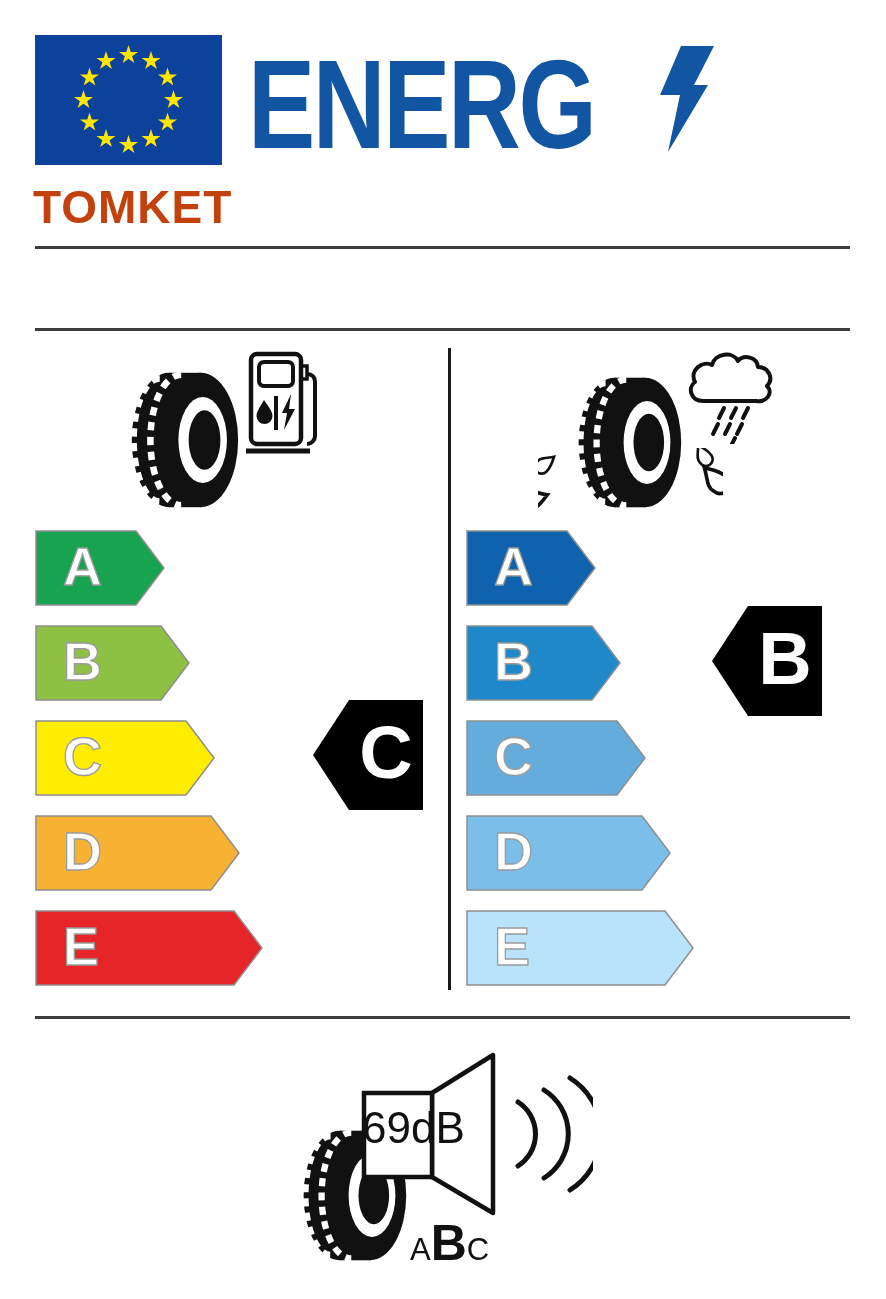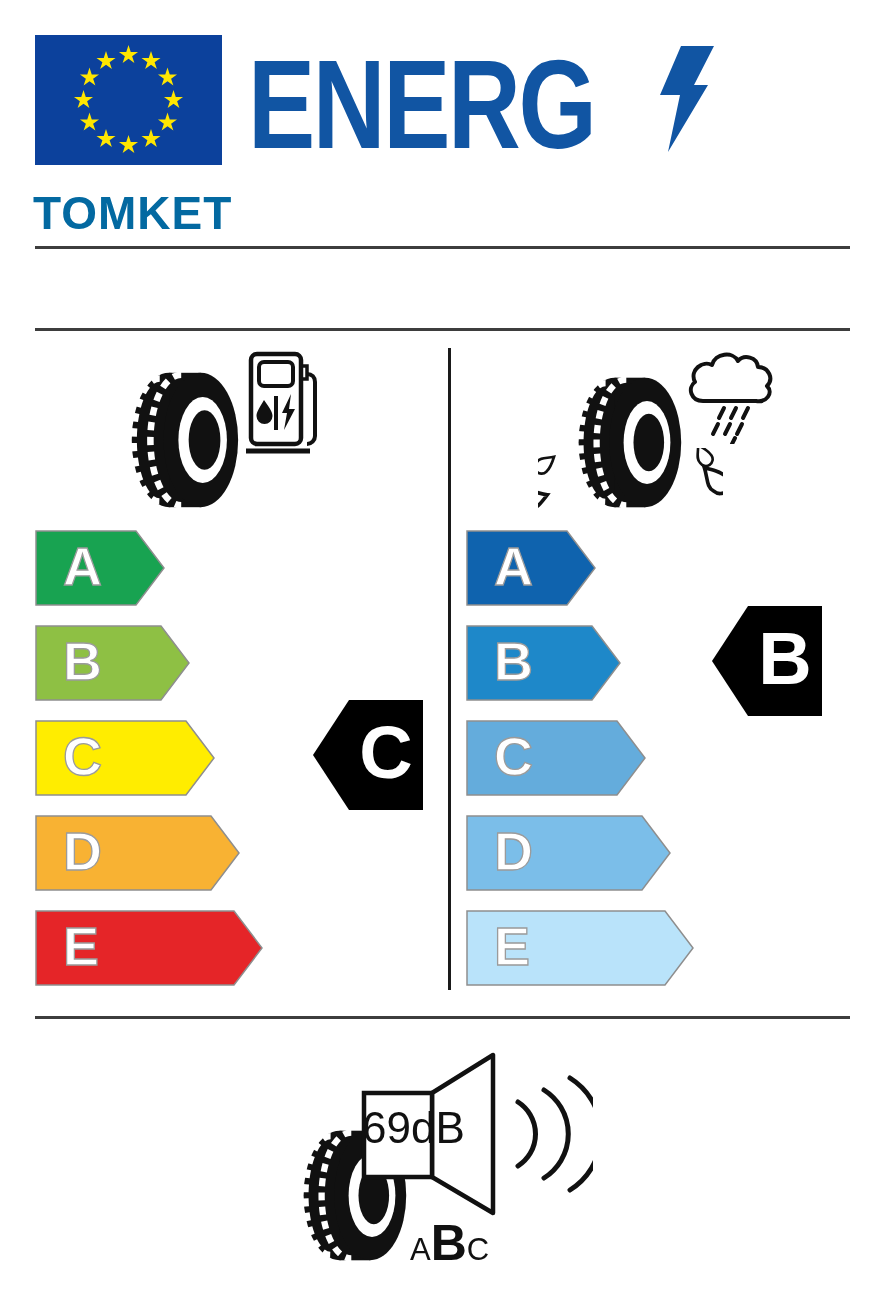--- a/index.html
+++ b/index.html
@@ -5,21 +5,21 @@
   html,body{margin:0;padding:0;background:#fff;}
   .label{
     position:relative;width:886px;height:1299px;background:#fff;overflow:hidden;
     font-family:"Liberation Sans", sans-serif;
     border-radius:7px;
   }
   .abs{position:absolute;}
   .rule{position:absolute;left:35px;width:815px;height:3px;background:#3d3d3d;}
   .divider{position:absolute;left:448px;top:348px;width:3px;height:642px;background:#1a1a1a;}
   .brand{
-    position:absolute;left:33px;top:190px;font-size:46px;font-weight:bold;color:#0369a1;
+    position:absolute;left:33px;top:184px;font-size:46px;font-weight:bold;color:#c2410c;
     letter-spacing:1px;line-height:1;
   }
   .logo{position:absolute;left:248px;top:42px;width:480px;height:112px;}
   .logo-text{
     display:inline-block;font-size:126px;font-weight:bold;color:#1155A3;line-height:1;
     letter-spacing:-3px;transform:scaleX(0.8);transform-origin:left top;white-space:nowrap;
   }
   .logo-bolt{position:absolute;left:412px;top:4px;}
   .arrow{position:absolute;height:76px;}
   .arrow .grade{

